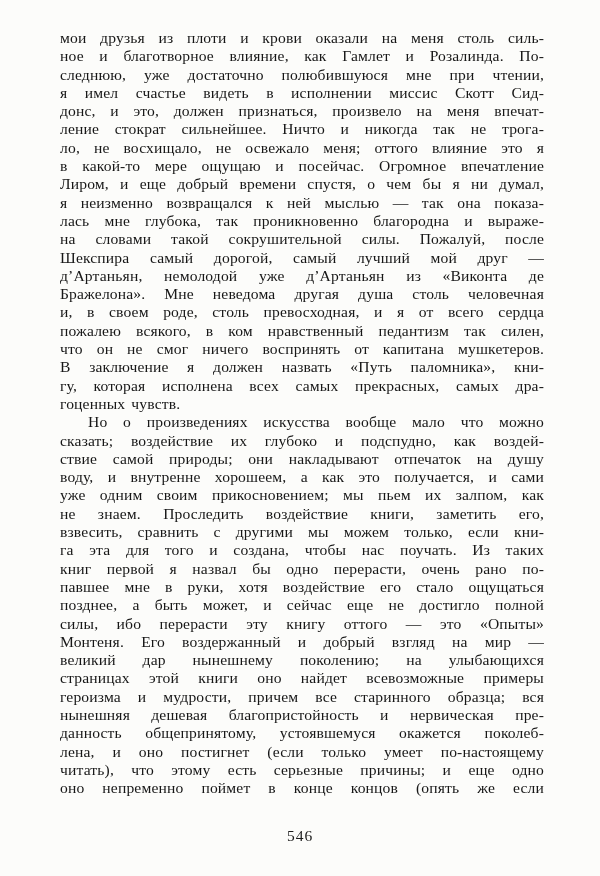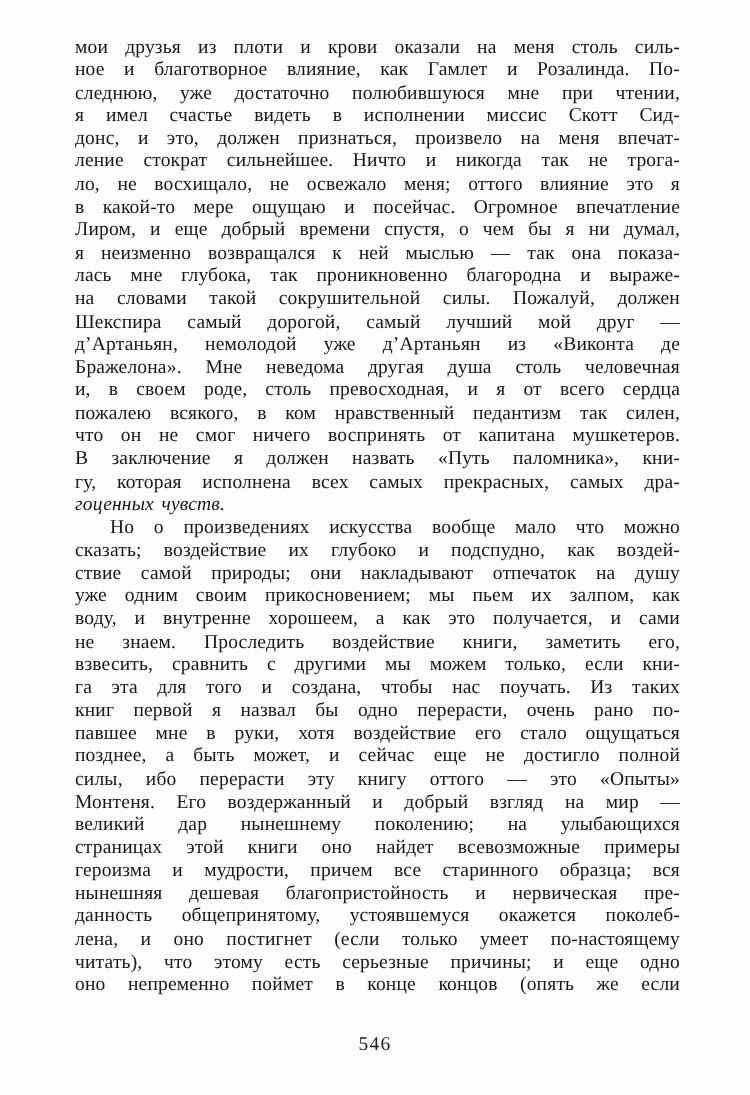--- a/index.html
+++ b/index.html
@@ -38,21 +38,20 @@
     text-align: justify;
     text-align-last: justify;
     white-space: normal;
     text-rendering: optimizeLegibility;
   }
   
   .text-line.line-left {
     text-align: right;
     text-align-last: left;
     word-spacing: 2px;
-    font-style: italic;
   }
   .para.indented .text-line:first-child {
     text-indent: 28px;
   }
   .folio {
     position: absolute;
     top: 827px;
     left: 0;
     width: 100%;
     text-align: center;
@@ -71,37 +70,37 @@
         <div class="text-line">ное и благотворное влияние, как Гамлет и Розалинда. По-</div>
         <div class="text-line">следнюю, уже достаточно полюбившуюся мне при чтении,</div>
         <div class="text-line">я имел счастье видеть в исполнении миссис Скотт Сид-</div>
         <div class="text-line">донс, и это, должен признаться, произвело на меня впечат-</div>
         <div class="text-line">ление стократ сильнейшее. Ничто и никогда так не трога-</div>
         <div class="text-line">ло, не восхищало, не освежало меня; оттого влияние это я</div>
         <div class="text-line">в какой-то мере ощущаю и посейчас. Огромное впечатление</div>
         <div class="text-line">Лиром, и еще добрый времени спустя, о чем бы я ни думал,</div>
         <div class="text-line">я неизменно возвращался к ней мыслью — так она показа-</div>
         <div class="text-line">лась мне глубока, так проникновенно благородна и выраже-</div>
-        <div class="text-line">на словами такой сокрушительной силы. Пожалуй, должен</div>
+        <div class="text-line">на словами такой сокрушительной силы. Пожалуй, после</div>
         <div class="text-line">Шекспира самый дорогой, самый лучший мой друг —</div>
         <div class="text-line">д’Артаньян, немолодой уже д’Артаньян из «Виконта де</div>
         <div class="text-line">Бражелона». Мне неведома другая душа столь человечная</div>
         <div class="text-line">и, в своем роде, столь превосходная, и я от всего сердца</div>
         <div class="text-line">пожалею всякого, в ком нравственный педантизм так силен,</div>
         <div class="text-line">что он не смог ничего воспринять от капитана мушкетеров.</div>
         <div class="text-line">В заключение я должен назвать «Путь паломника», кни-</div>
         <div class="text-line">гу, которая исполнена всех самых прекрасных, самых дра-</div>
         <div class="text-line line-left">гоценных чувств.</div>
       </div>
       <div class="para indented">
         <div class="text-line">Но о произведениях искусства вообще мало что можно</div>
         <div class="text-line">сказать; воздействие их глубоко и подспудно, как воздей-</div>
         <div class="text-line">ствие самой природы; они накладывают отпечаток на душу</div>
+        <div class="text-line">воду, и внутренне хорошеем, а как это получается, и сами</div>
         <div class="text-line">уже одним своим прикосновением; мы пьем их залпом, как</div>
-        <div class="text-line">воду, и внутренне хорошеем, а как это получается, и сами</div>
         <div class="text-line">не знаем. Проследить воздействие книги, заметить его,</div>
         <div class="text-line">взвесить, сравнить с другими мы можем только, если кни-</div>
         <div class="text-line">га эта для того и создана, чтобы нас поучать. Из таких</div>
         <div class="text-line">книг первой я назвал бы одно перерасти, очень рано по-</div>
         <div class="text-line">павшее мне в руки, хотя воздействие его стало ощущаться</div>
         <div class="text-line">позднее, а быть может, и сейчас еще не достигло полной</div>
         <div class="text-line">силы, ибо перерасти эту книгу оттого — это «Опыты»</div>
         <div class="text-line">Монтеня. Его воздержанный и добрый взгляд на мир —</div>
         <div class="text-line">великий дар нынешнему поколению; на улыбающихся</div>
         <div class="text-line">страницах этой книги оно найдет всевозможные примеры</div>

